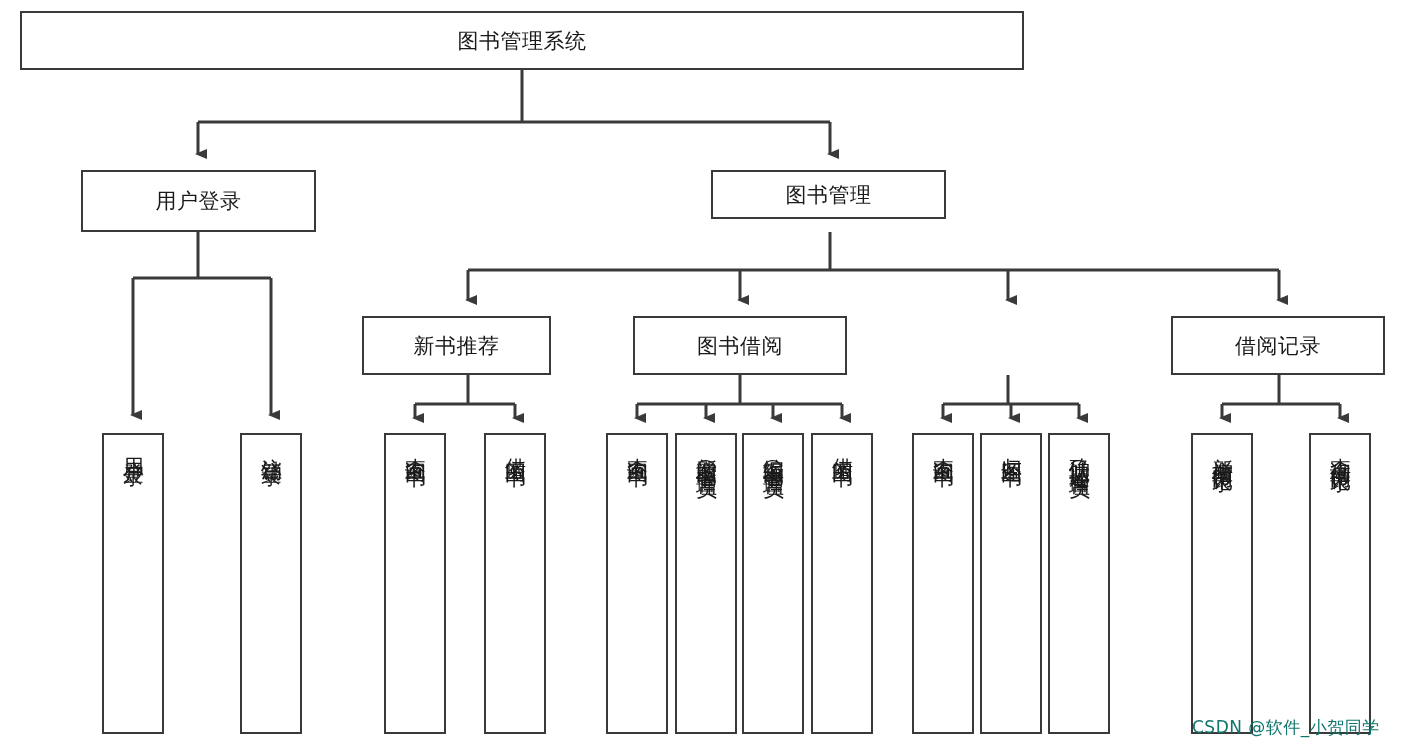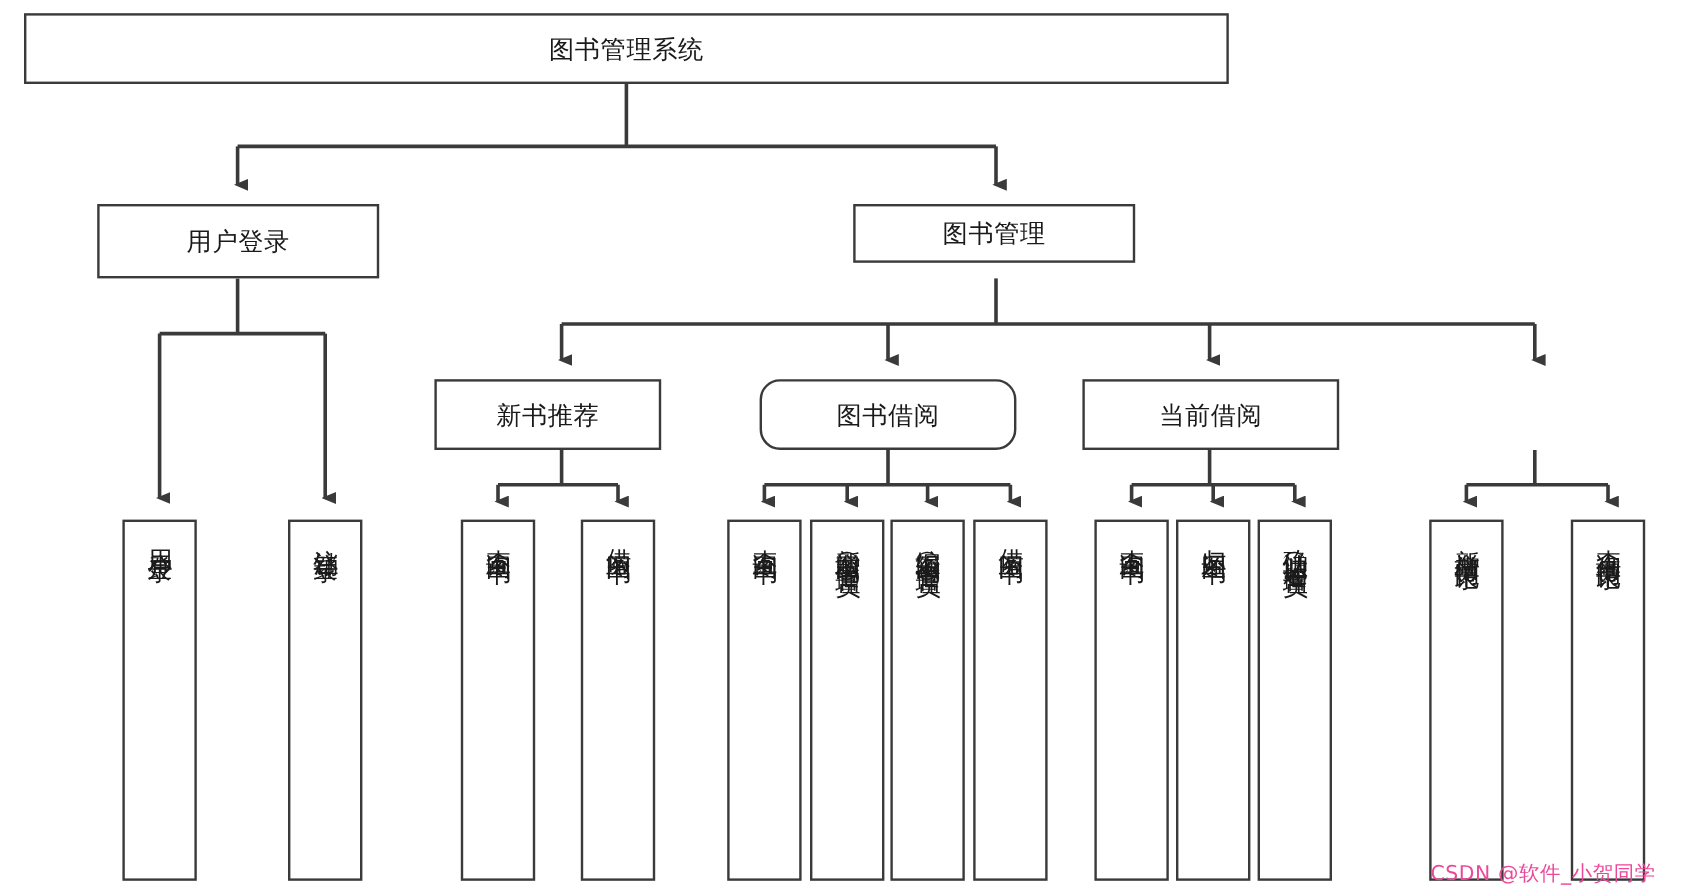--- a/index.html
+++ b/index.html
@@ -46,21 +46,21 @@
   .vlabel {
     writing-mode: vertical-rl;
     text-orientation: upright;
     letter-spacing: 3px;
     line-height: 1;
     white-space: nowrap;
   }
   .watermark {
     position: absolute;
     font-size: 17px;
-    color: #ec4899;
+    color: #0f766e;
     letter-spacing: 0.5px;
     white-space: nowrap;
     user-select: none;
   }
 </style>
 </head>
 <body>
 
 <div id="canvas">
 
@@ -122,25 +122,25 @@
   <div class="node horizontal" style="left:81px; top:170px; width:235px; height:62px;">
     <span>用户登录</span>
   </div>
   <div class="node horizontal" style="left:711px; top:170px; width:235px; height:49px;">
     <span>图书管理</span>
   </div>
 
   <div class="node horizontal" style="left:362px; top:316px; width:189px; height:59px;">
     <span>新书推荐</span>
   </div>
-  <div class="node horizontal" style="left:633px; top:316px; width:214px; height:59px;border-radius:17px;">
+  <div class="node horizontal" style="left:633px; top:316px; width:214px; height:59px;">
     <span>图书借阅</span>
   </div>
-  <div class="node horizontal" style="left:902px; top:316px; width:214px; height:59px;">
-    <span>当前借阅</span>
+  <div class="node horizontal" style="left:1171px; top:316px; width:214px; height:59px;">
+    <span>借阅记录</span>
   </div>
 
   <div class="node vertical" style="left:102px; top:433px; width:62px; height:301px;">
     <span class="vlabel">用户登录</span>
   </div>
   <div class="node vertical" style="left:240px; top:433px; width:62px; height:301px;">
     <span class="vlabel">注销登录</span>
   </div>
 
   <div class="node vertical" style="left:384px; top:433px; width:62px; height:301px;">

